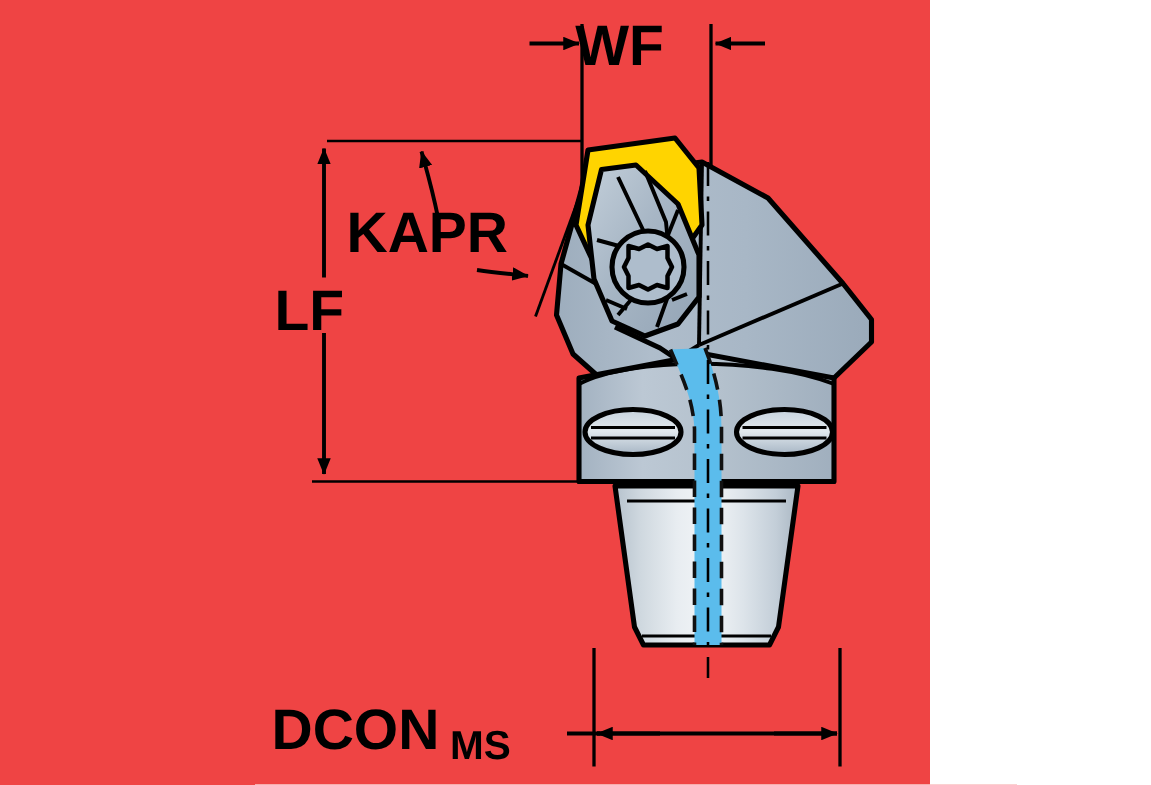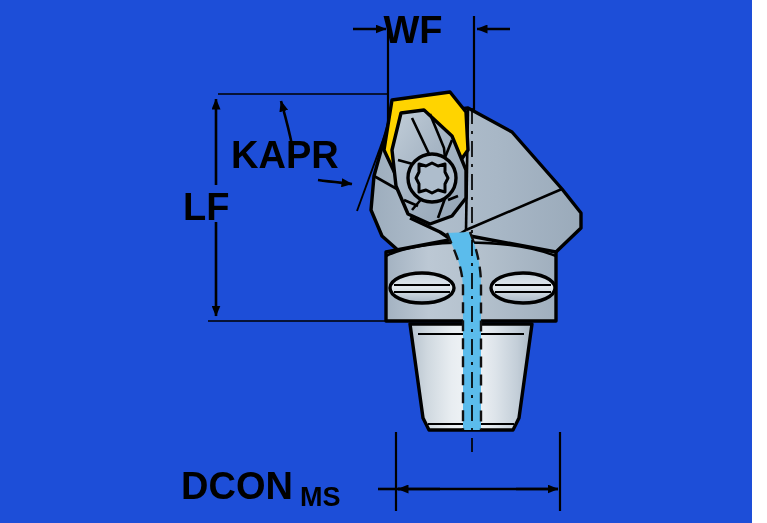--- a/index.html
+++ b/index.html
@@ -8,23 +8,23 @@
     background: #ffffff;
   }
   body {
     width: 767px;
     height: 523px;
     overflow: hidden;
     font-family: "Liberation Sans", sans-serif;
   }
   #drawing-root {
     position: relative;
-    width: 752px;
+    width: 620px;
     height: 523px;
-    background: #1d4ed8;
+    background: #ef4444;
   }
   #tech-svg {
     position: absolute;
     top: 0;
     left: 0;
     width: 767px;
     height: 523px;
     display: block;
   }
   .dim-label {

